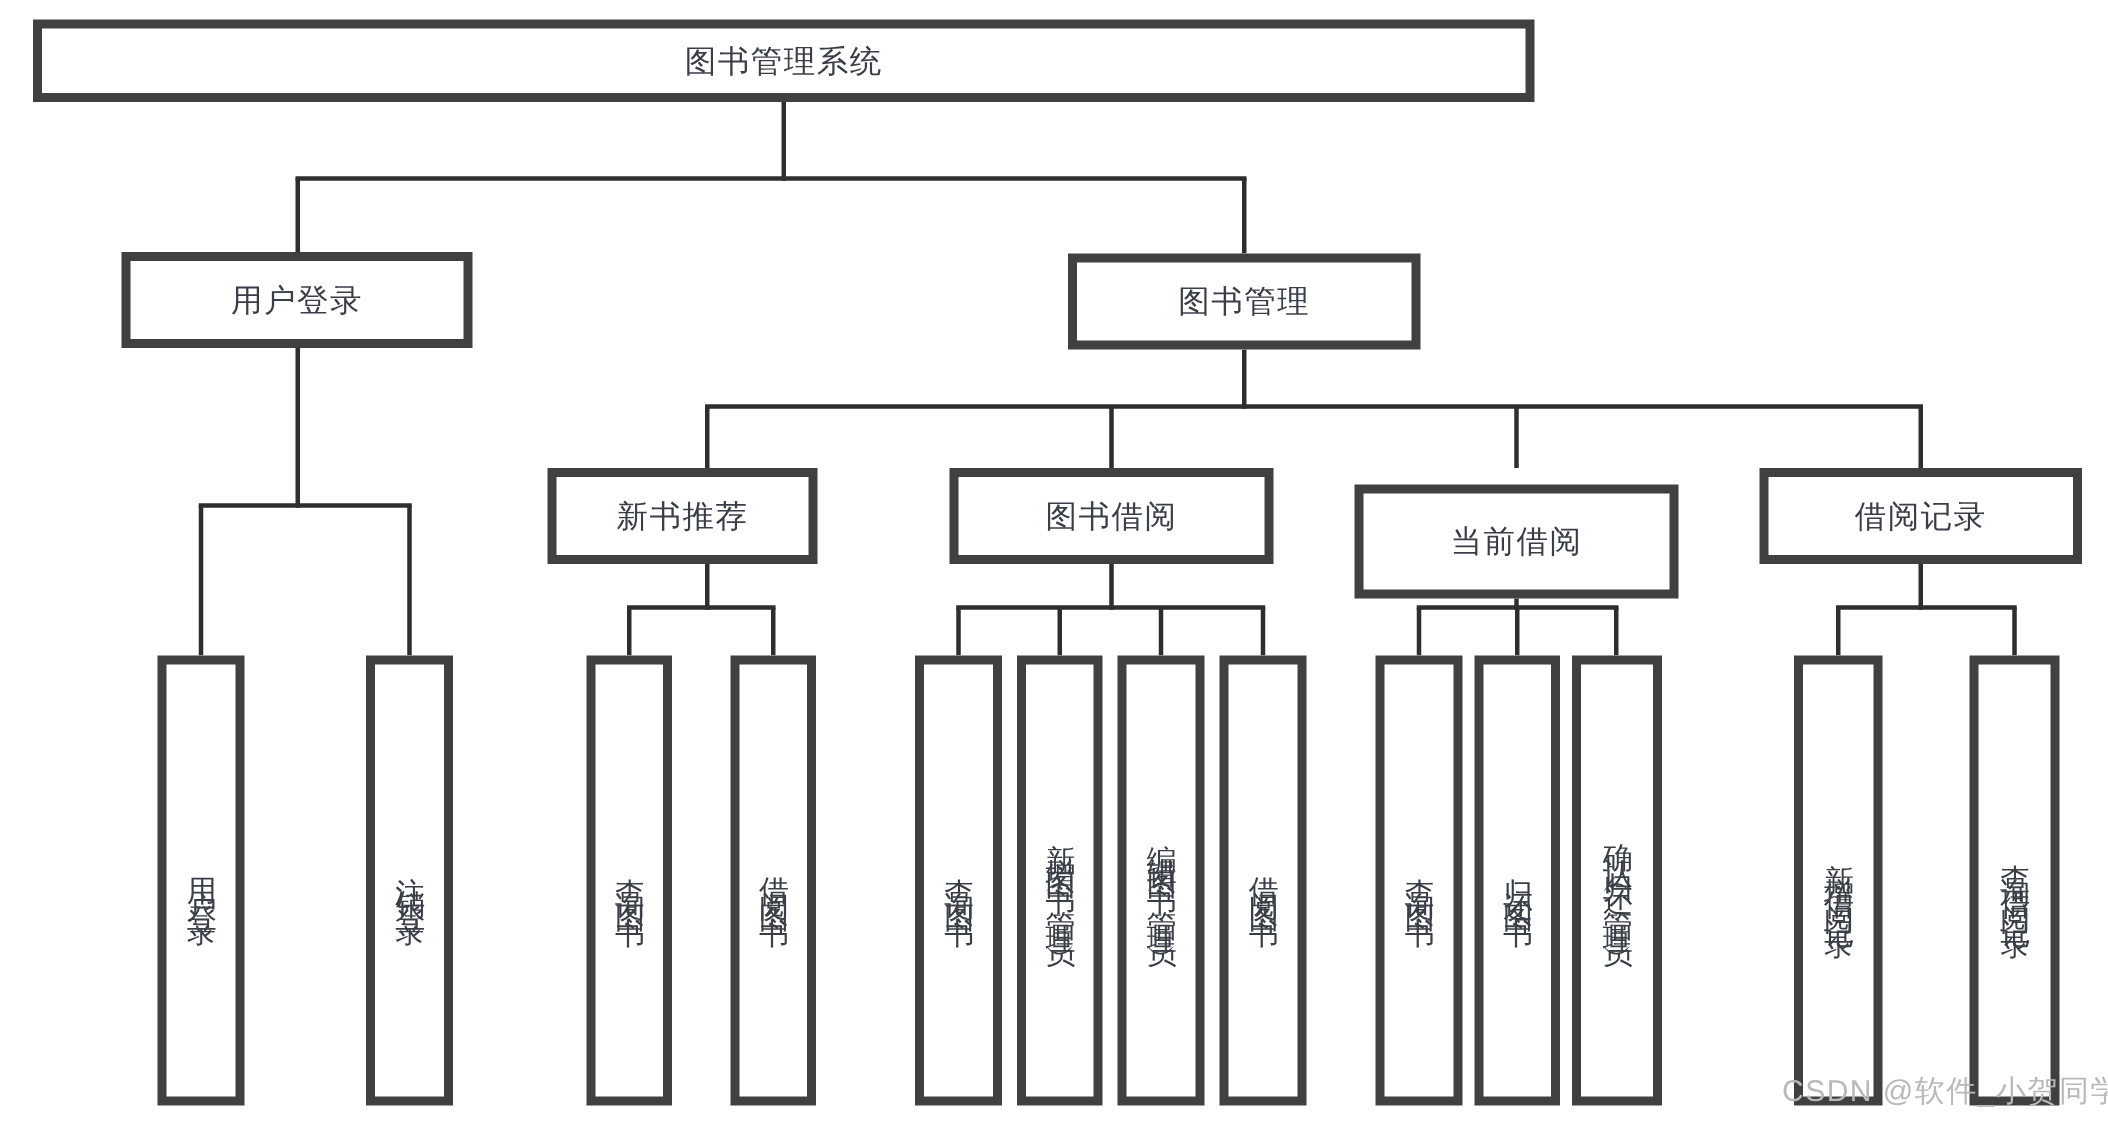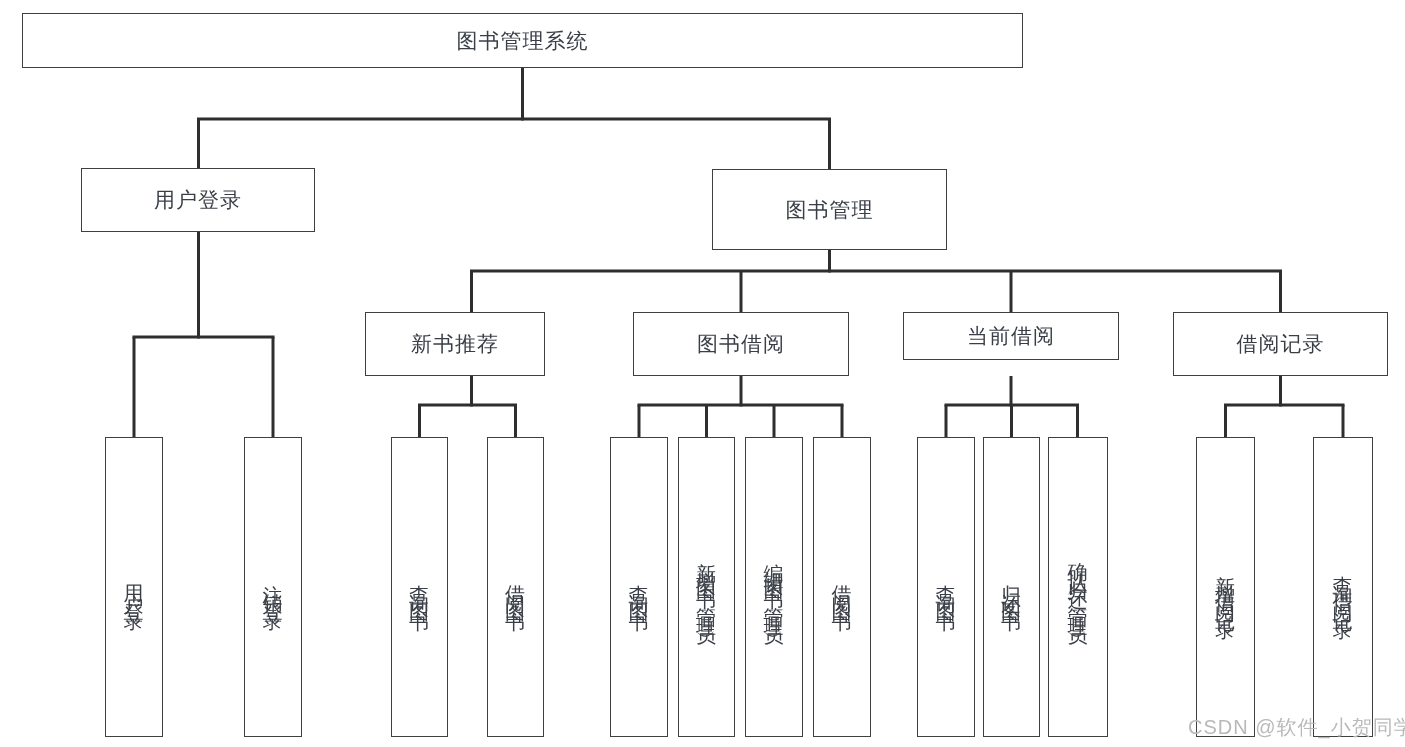--- a/index.html
+++ b/index.html
@@ -8,21 +8,21 @@
     width:1405px;height:747px;
     background:#ffffff;
     font-family:"Liberation Sans","DejaVu Sans",sans-serif;
     overflow:hidden;
   }
   #connectors{position:absolute;left:0;top:0;width:1405px;height:747px;}
   .box{
     position:absolute;
     box-sizing:border-box;
     background:#ffffff;
-    border:1px solid #404040;
+    border:6px solid #404040;
     display:flex;
     align-items:center;
     justify-content:center;
     color:#3a3f47;
   }
   .h-box span{
     font-size:21px;
     letter-spacing:1px;
     white-space:nowrap;
   }
@@ -93,31 +93,31 @@
     </g>
   </svg>
 
   <div class="box h-box" style="left:22px;top:13px;width:1001px;height:55px;">
     <span>图书管理系统</span>
   </div>
 
   <div class="box h-box" style="left:81px;top:168px;width:234px;height:64px;">
     <span>用户登录</span>
   </div>
-  <div class="box h-box" style="left:712px;top:169px;width:235px;height:81px;">
+  <div class="box h-box" style="left:712px;top:169px;width:235px;height:64px;">
     <span>图书管理</span>
   </div>
 
   <div class="box h-box" style="left:365px;top:312px;width:180px;height:64px;">
     <span>新书推荐</span>
   </div>
   <div class="box h-box" style="left:633px;top:312px;width:216px;height:64px;">
     <span>图书借阅</span>
   </div>
-  <div class="box h-box" style="left:903px;top:312px;width:216px;height:48px;text-align:right;">
+  <div class="box h-box" style="left:903px;top:323px;width:216px;height:76px;text-align:right;">
     <span>当前借阅</span>
   </div>
   <div class="box h-box" style="left:1173px;top:312px;width:215px;height:64px;text-align:center;">
     <span>借阅记录</span>
   </div>
 
   <div class="box v-box" style="left:105px;top:437px;width:58px;height:300px;">
     <span>用户登录</span>
   </div>
   <div class="box v-box" style="left:244px;top:437px;width:58px;height:300px;">

